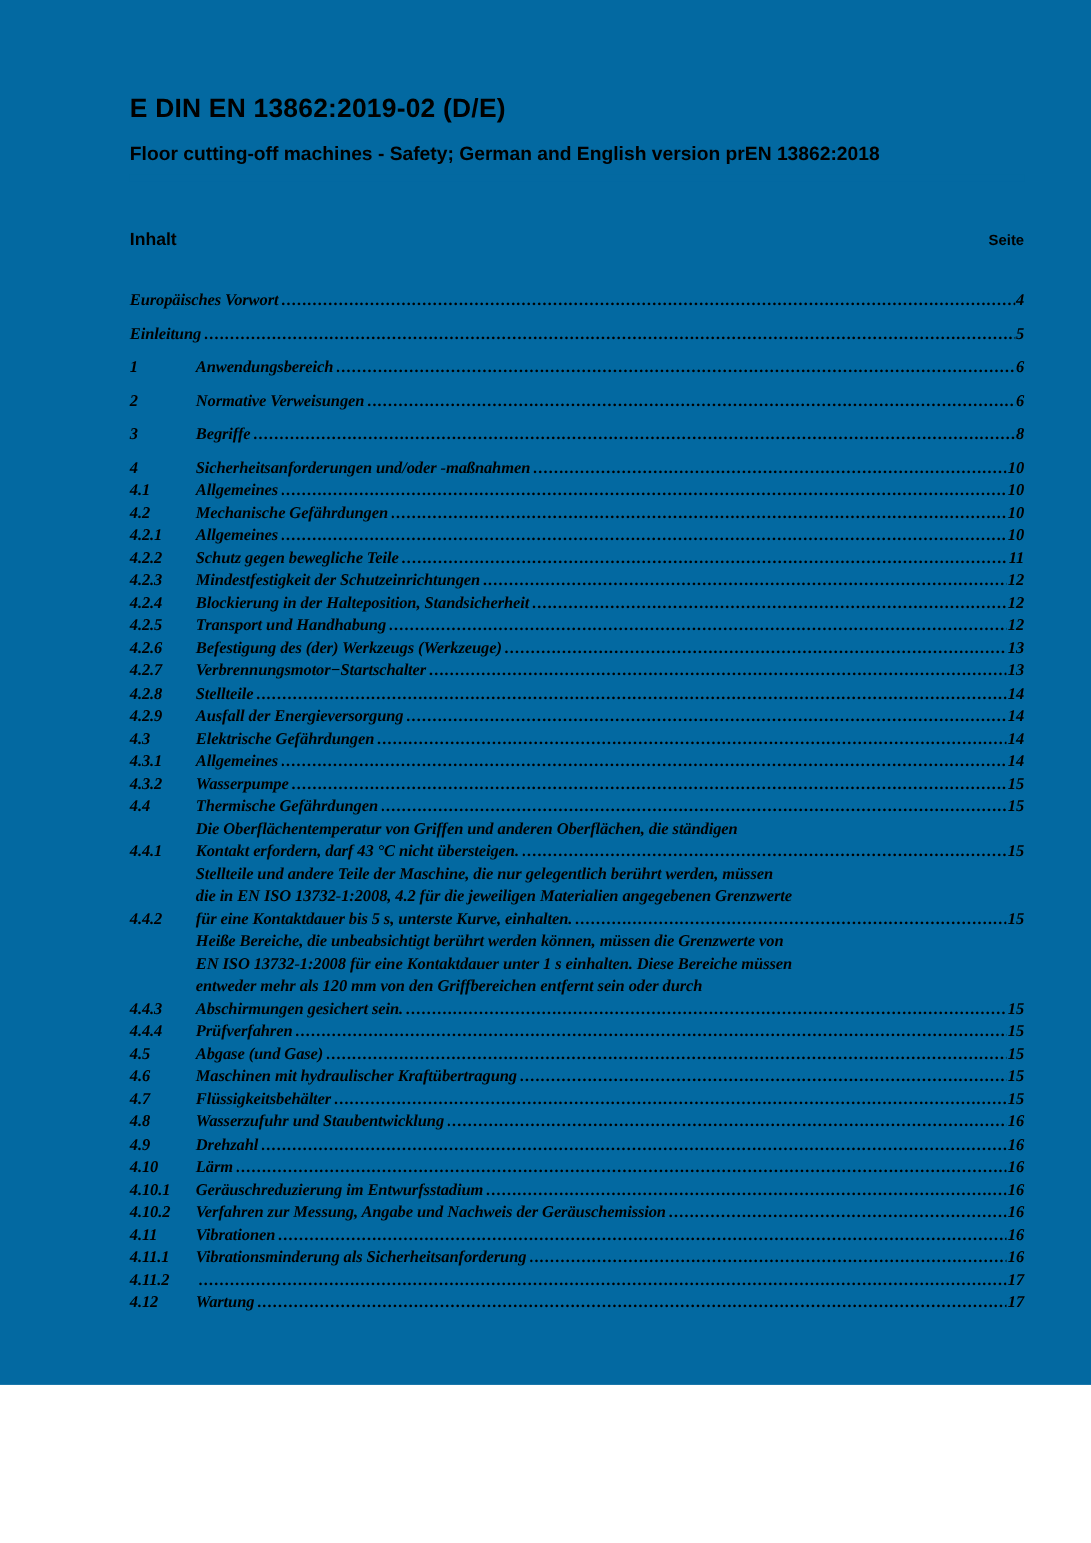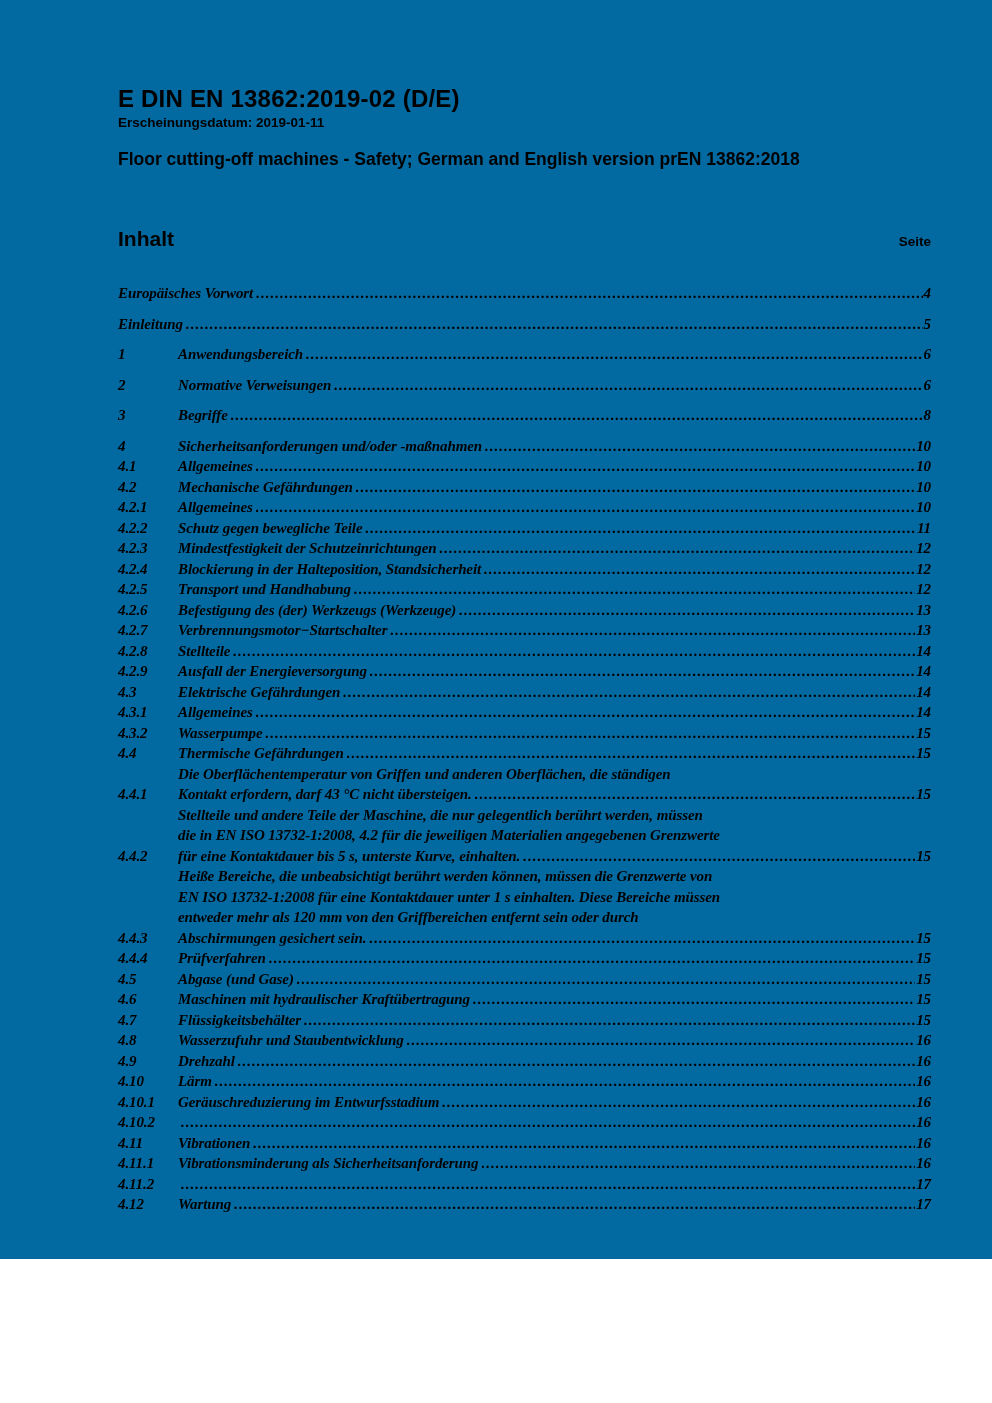--- a/index.html
+++ b/index.html
@@ -51,21 +51,21 @@
   
   .toc-header {
     display: flex;
     justify-content: space-between;
     align-items: baseline;
     margin-top: 42px;
   }
   .toc-heading {
     font-family: "Liberation Sans", sans-serif;
     font-weight: bold;
-    font-size: 21px;
+    font-size: 16px;
     line-height: 24px;
     text-align: center;
   }
   .toc-page-label {
     font-family: "Liberation Sans", sans-serif;
     font-weight: bold;
     font-size: 13.5px;
   }
   
   .toc-list {
@@ -127,21 +127,20 @@
   }
 </style>
 </head>
 <body>
 
 <div class="page">
   <div class="content">
 
     <header>
       <h1 class="doc-number">E DIN EN 13862:2019-02 (D/E)</h1>
-      <div class="release-date">Erscheinungsdatum: 2019-01-11</div>
       <h2 class="title-en">Floor cutting-off machines - Safety; German and English version prEN 13862:2018</h2>
     </header>
 
     <div class="toc-header">
       <span class="toc-heading">Inhalt</span>
       <span class="toc-page-label">Seite</span>
     </div>
 
     <div class="toc-list">
         <div class="toc-row major">
@@ -465,20 +464,21 @@
               <span class="txt">Geräuschreduzierung im Entwurfsstadium</span>
               <span class="leader"></span>
               <span class="pagenum">16</span>
             </span>
           </span>
         </div>
         <div class="toc-row">
           <span class="toc-num">4.10.2</span>
           <span class="toc-body">
             <span class="toc-lastline">
+              <span class="txt">Verfahren zur Messung, Angabe und Nachweis der Geräuschemission</span>
               <span class="leader"></span>
               <span class="pagenum">16</span>
             </span>
           </span>
         </div>
         <div class="toc-row">
           <span class="toc-num">4.11</span>
           <span class="toc-body">
             <span class="toc-lastline">
               <span class="txt">Vibrationen</span>

